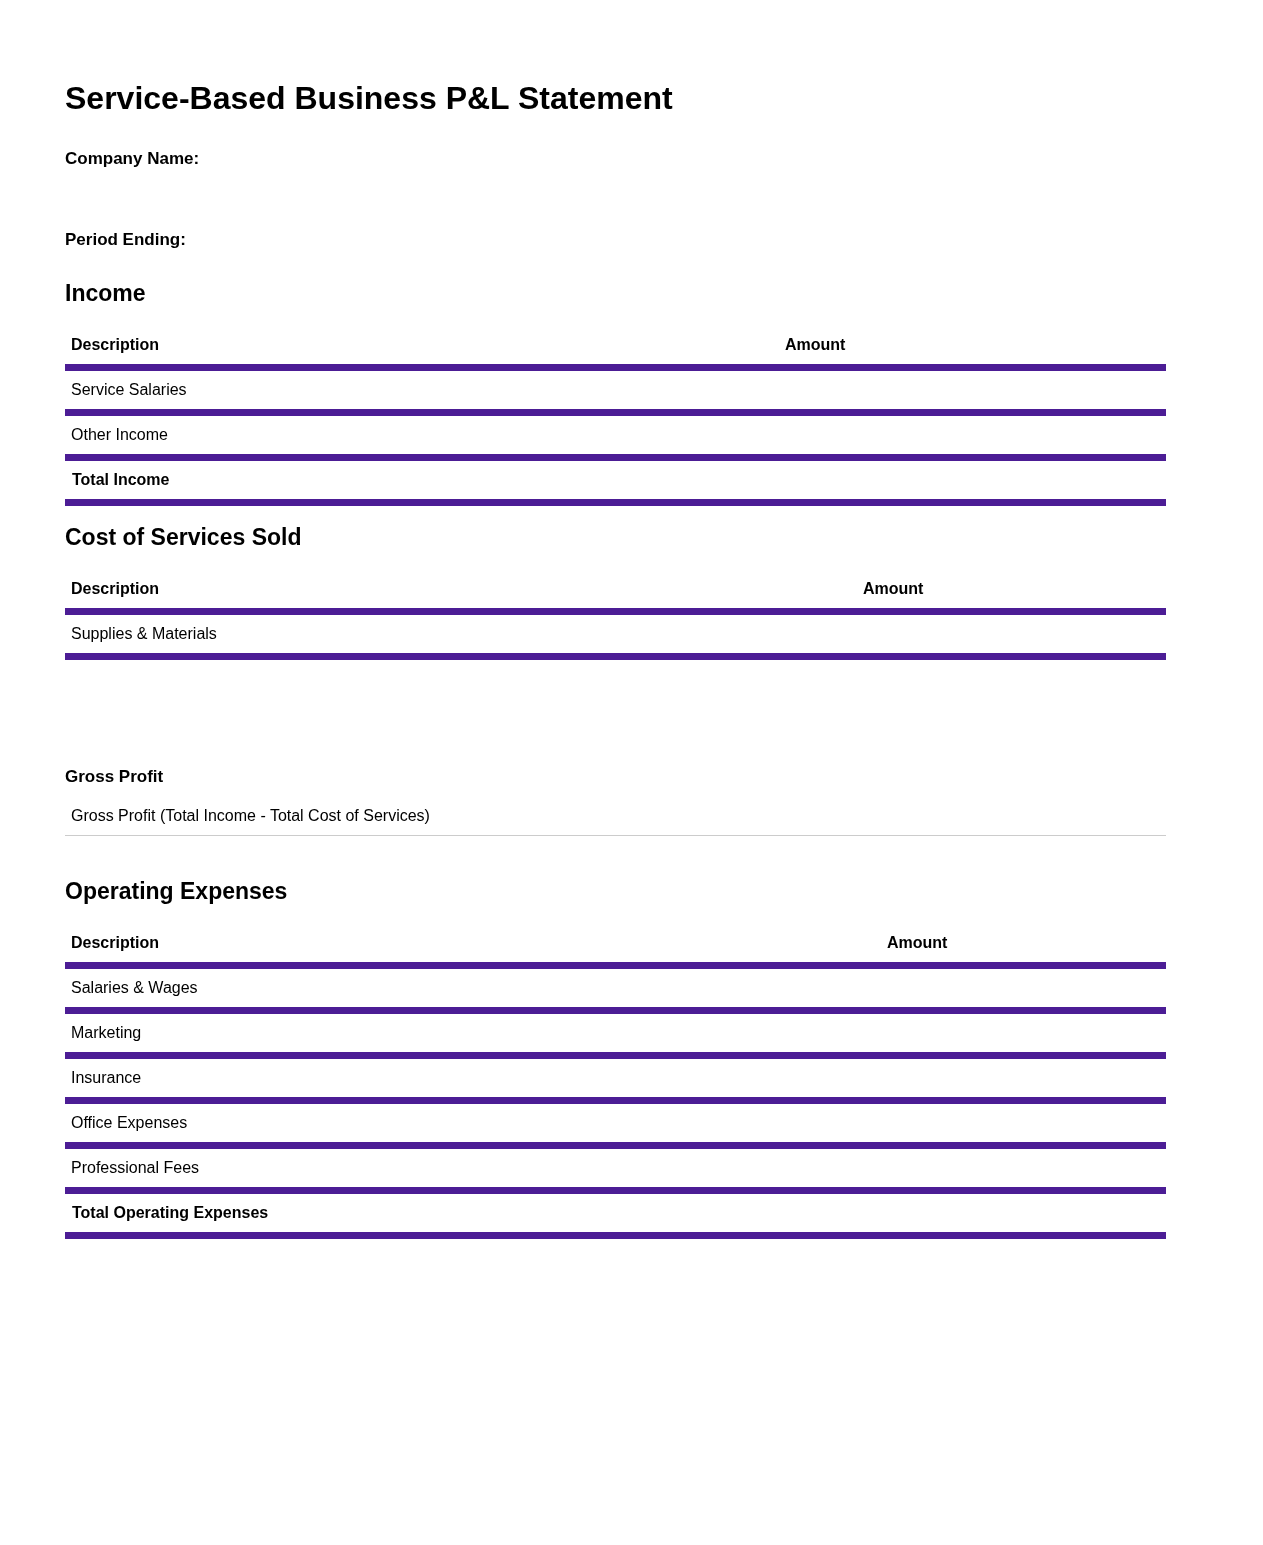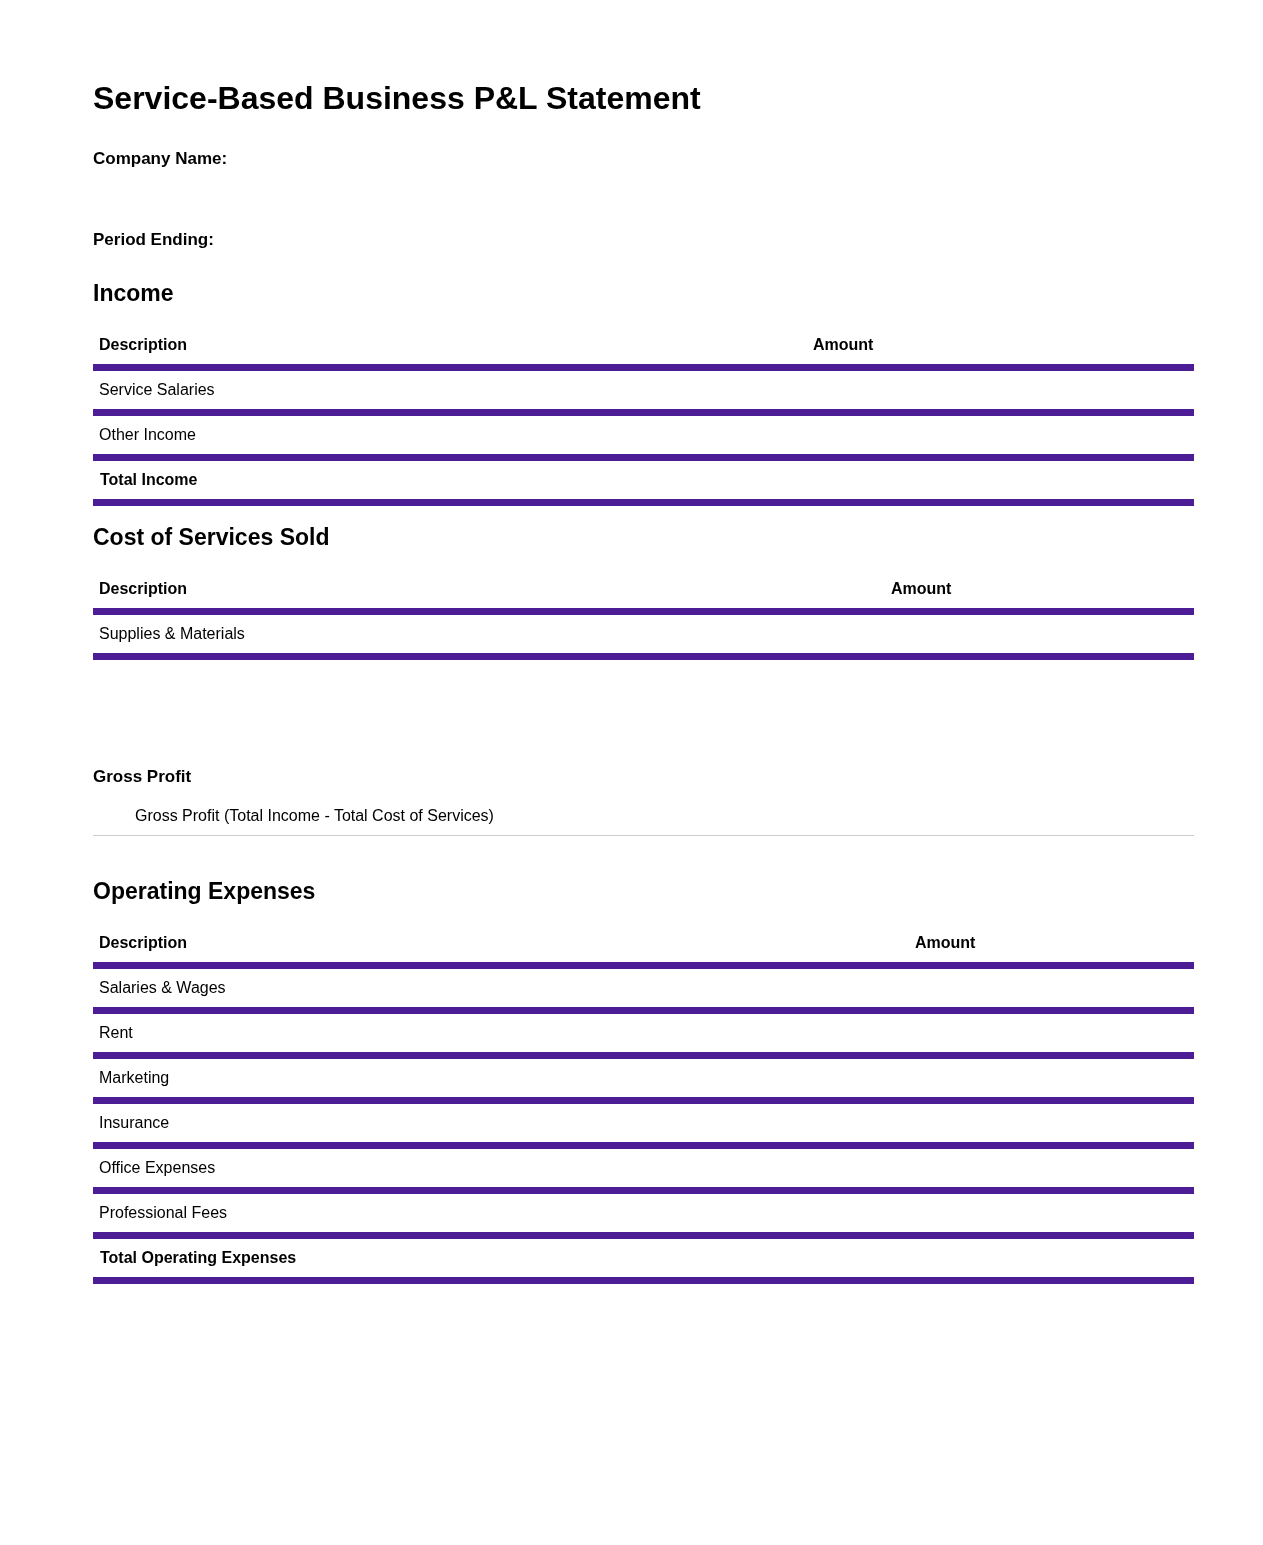--- a/index.html
+++ b/index.html
@@ -1,29 +1,29 @@
 <!DOCTYPE html>
 <html><head>
 <meta charset="utf-8">
 <style>
   html, body { margin:0; padding:0; background:#ffffff; }
   body { width:1263px; height:1545px; position:relative; overflow:hidden;
          font-family:"Liberation Sans", sans-serif; color:#000; }
-  .page { position:absolute; left:93px; top:0; width:1101px; height:1300px; overflow:hidden; }
+  .page { position:absolute; left:65px; top:0; width:1101px; height:1300px; overflow:hidden; }
   h1 { position:absolute; left:0; top:78px; margin:0; font-size:32px; font-weight:bold; line-height:40px; white-space:nowrap; }
   .field { position:absolute; left:0; margin:0; font-size:17px; font-weight:bold; line-height:20px;text-align:center; }
   h2 { position:absolute; left:0; margin:0; font-size:23px; font-weight:bold; line-height:28px; }
   h3 { position:absolute; left:0; margin:0; font-size:17px; font-weight:bold; line-height:20px; }
   table { position:absolute; left:0; width:1101px; border-collapse:collapse; table-layout:fixed; font-size:16px; }
   th, td { text-align:left; padding:0 6px; height:38px; border-bottom:7px solid #4c1d95; vertical-align:middle; }
   th { font-weight:bold; font-size:16px; }
   td.total span { font-weight:bold; padding-left:1px; }
   .gp-row { position:absolute; left:0; width:1101px; height:38px; border-bottom:1px solid #cccccc;
             font-size:16px; line-height:38px; }
-  .gp-row span { padding-left:6px;margin-left:36px; }
+  .gp-row span { padding-left:6px; }
 </style>
 </head>
 <body>
 
 <div class="page">
 
   <h1>Service-Based Business P&amp;L Statement</h1>
 
   <p class="field" style="top:149px">Company Name:</p>
   <p class="field" style="top:230px">Period Ending:</p>
@@ -92,24 +92,20 @@
         <th>Description</th>
         <th>Amount</th>
       </tr>
     </thead>
     <tbody>
       <tr>
         <td>Salaries &amp; Wages</td>
         <td></td>
       </tr>
       <tr>
-        <td>Rent</td>
-        <td></td>
-      </tr>
-      <tr>
         <td>Marketing</td>
         <td></td>
       </tr>
       <tr>
         <td>Insurance</td>
         <td></td>
       </tr>
       <tr>
         <td>Office Expenses</td>
         <td></td>

